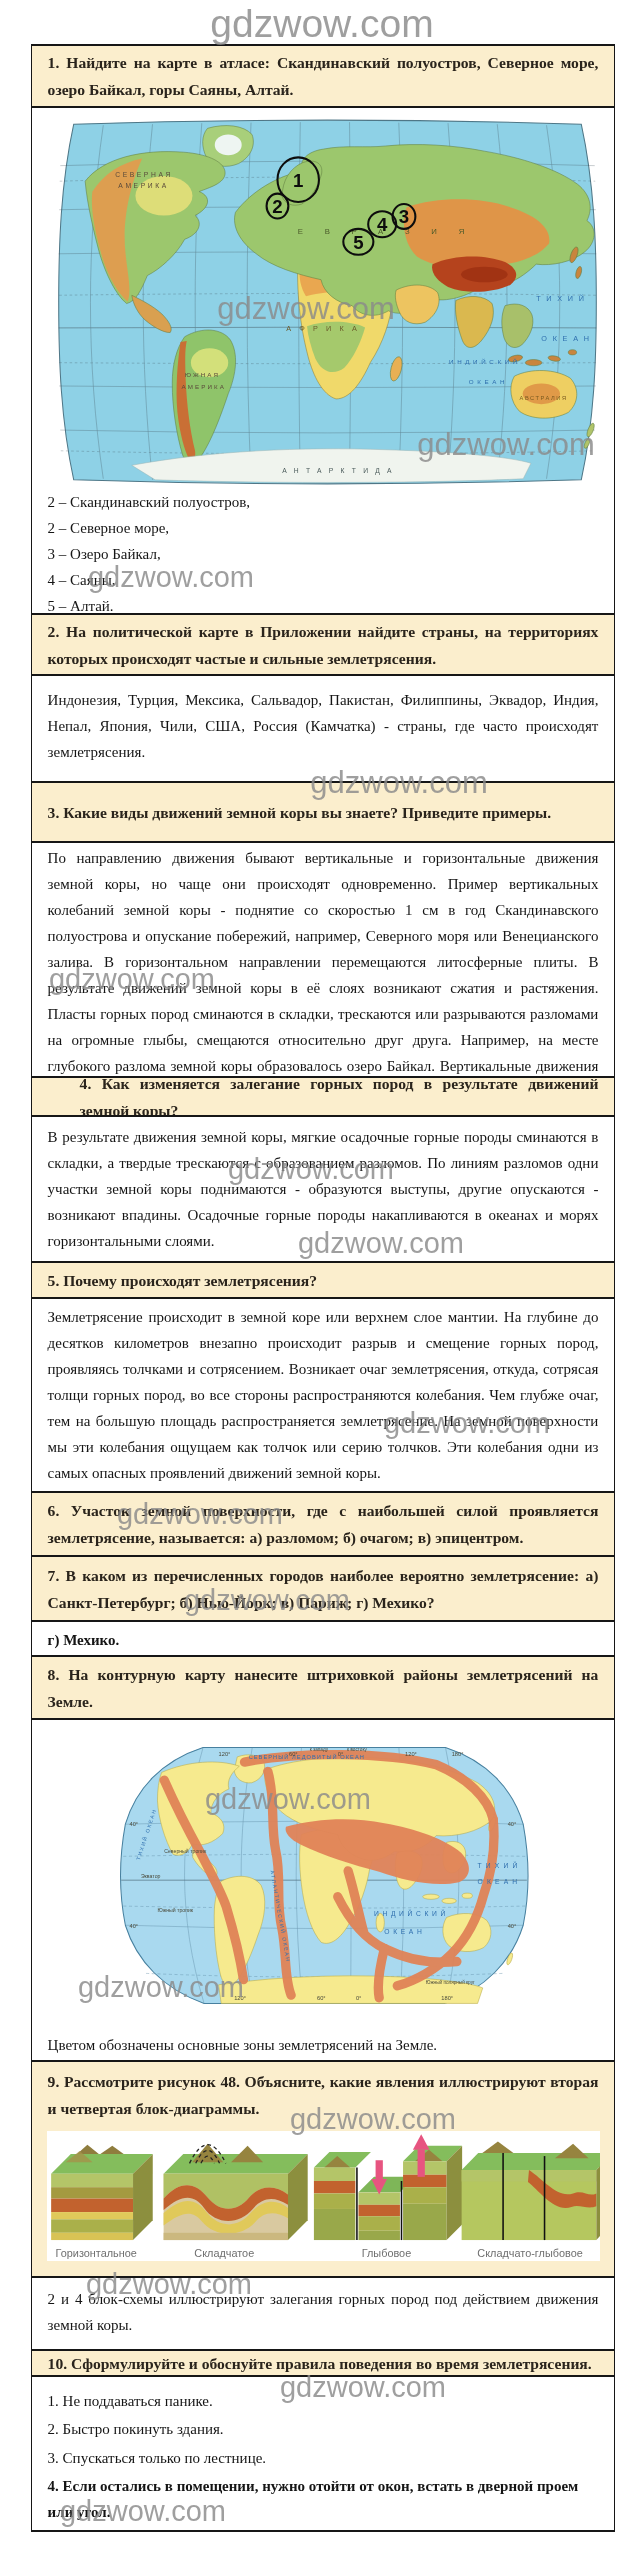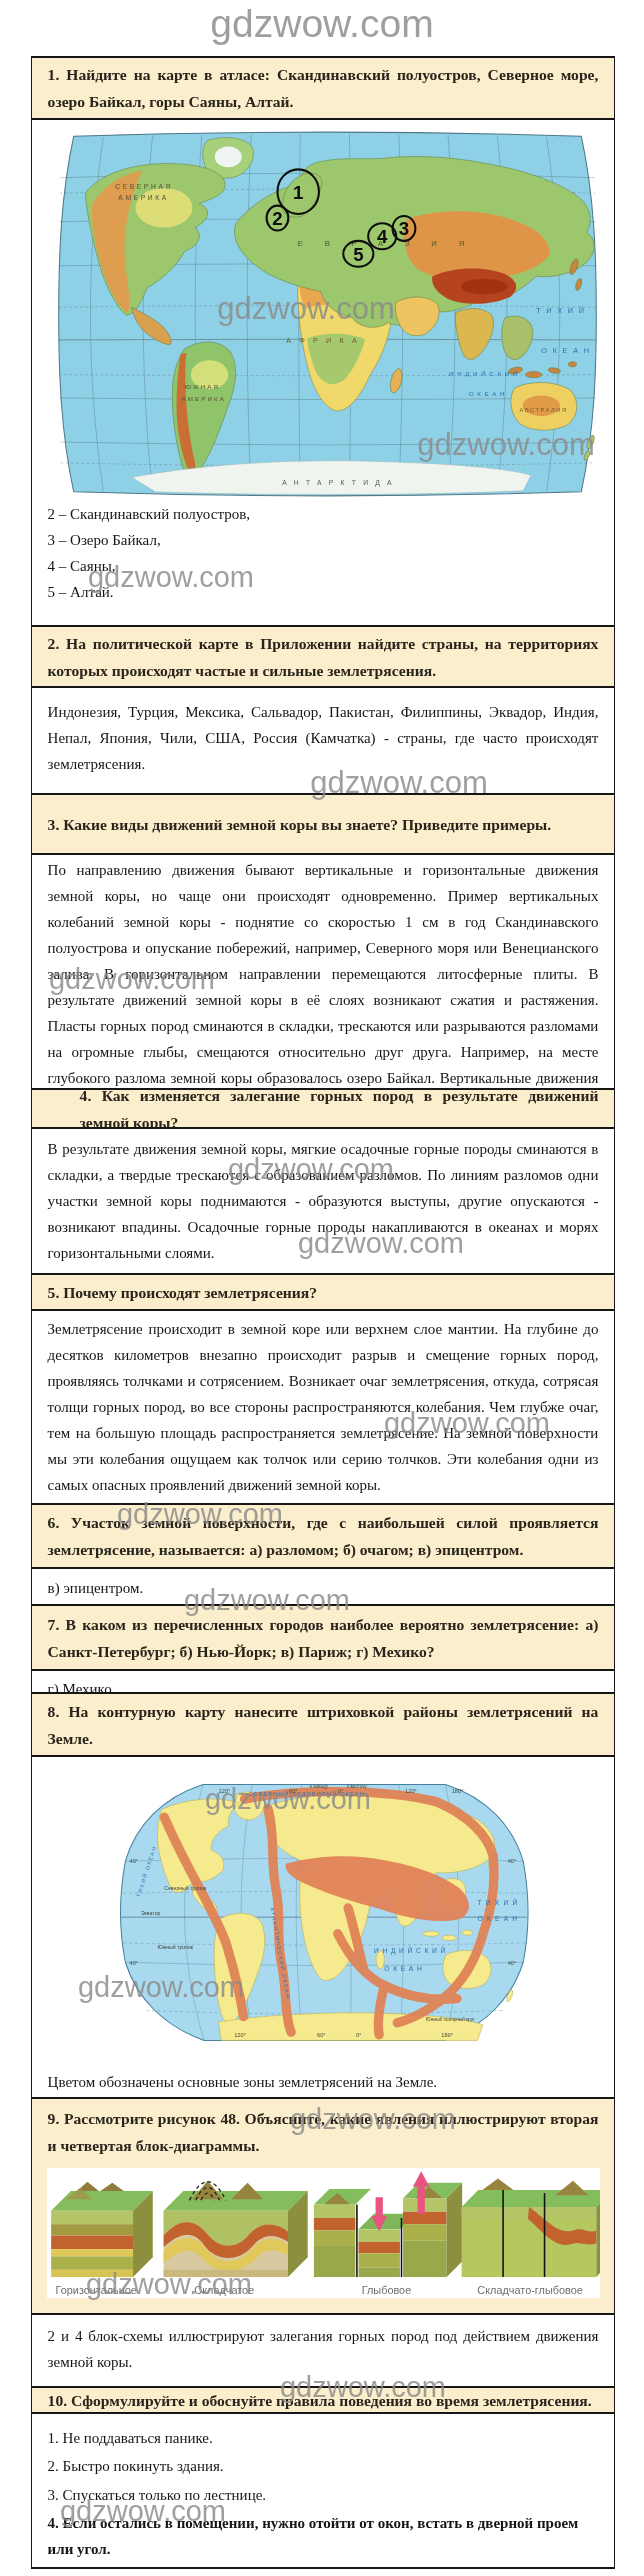--- a/index.html
+++ b/index.html
@@ -13,21 +13,21 @@
     position:absolute;transform:translateX(-50%);
     font-family:"Liberation Sans", sans-serif;
     color:rgba(138,138,138,0.82);white-space:nowrap;z-index:30;
     pointer-events:none;line-height:1;
   }
   .wm-lg{font-size:39px;}
   .wm-md{font-size:31px;}
   .wm-sm{font-size:29px;}
   
   .sheet{
-    position:absolute;left:31px;top:56px;width:582px;
+    position:absolute;left:31px;top:44px;width:582px;
     border-left:1px solid #161616;border-right:1px solid #161616;
     border-bottom:2.1px solid #161616;background:#000000;z-index:5;
   }
   .row{box-sizing:border-box;border-top:2.1px solid #161616;overflow:hidden;position:relative;}
   .q-row{background:#fbeecd;display:flex;flex-direction:column;justify-content:center;}
   .a-row{background:#ffffff;}
   .q-row p{
     margin:0;padding:0 15.6px;font-weight:bold;font-size:15.6px;line-height:27px;
     color:#2a241c;text-align:justify;
   }
@@ -156,20 +156,21 @@
             <text x="665" y="201">3</text>
             <ellipse cx="633" cy="203" rx="27" ry="25" fill="none" stroke="#0d0d0d" stroke-width="4"></ellipse>
             <text x="623" y="216">4</text>
             <ellipse cx="587" cy="237" rx="29" ry="25" fill="none" stroke="#0d0d0d" stroke-width="4"></ellipse>
             <text x="577" y="250">5</text>
           </g>
         </svg>
       </div>
       <div style="margin-top:4.1px;">
         <div class="list-line">2 – Скандинавский полуостров,</div>
+        <div class="list-line">2 – Северное море,</div>
         <div class="list-line">3 – Озеро Байкал,</div>
         <div class="list-line">4 – Саяны,</div>
         <div class="list-line">5 – Алтай.</div>
       </div>
     </div>
 
     <div class="row q-row" style="height:61px;">
       <p>2. На политической карте в Приложении найдите страны, на территориях которых происходят частые и сильные землетрясения.</p>
     </div>
 
@@ -198,29 +199,26 @@
     </div>
 
     <div class="row a-row" style="height:194px;padding-top:5.2px;">
       <p>Землетрясение происходит в земной коре или верхнем слое мантии. На глубине до десятков километров внезапно происходит разрыв и смещение горных пород, проявляясь толчками и сотрясением. Возникает очаг землетрясения, откуда, сотрясая толщи горных пород, во все стороны распространяются колебания. Чем глубже очаг, тем на большую площадь распространяется землетрясение. На земной поверхности мы эти колебания ощущаем как толчок или серию толчков. Эти колебания одни из самых опасных проявлений движений земной коры.</p>
     </div>
 
     <div class="row q-row" style="height:64px;">
       <p>6. Участок земной поверхности, где с наибольшей силой проявляется землетрясение, называется: а) разломом; б) очагом; в) эпицентром.</p>
     </div>
 
-    <div class="row a-row" style="height:37px;padding-top:6.2px;">
-      <p>в) эпицентром.</p>
-    </div>
 
     <div class="row q-row" style="height:65px;">
       <p>7. В каком из перечисленных городов наиболее вероятно землетрясение: а) Санкт-Петербург; б) Нью-Йорк; в) Париж; г) Мехико?</p>
     </div>
 
-    <div class="row a-row" style="height:23px;padding-top:5.2px;">
+    <div class="row a-row" style="height:35px;padding-top:5.2px;font-weight:bold;">
       <p>г) Мехико.</p>
     </div>
 
     <div class="row q-row" style="height:63px;">
       <p>8. На контурную карту нанесите штриховкой районы землетрясений на Земле.</p>
     </div>
 
     <div class="row a-row" style="height:342px;">
       <div class="map-wrap" style="margin:21px auto 0;width:417px;height:269px;">
         <svg width="417" height="269" viewBox="0 0 805 518">

